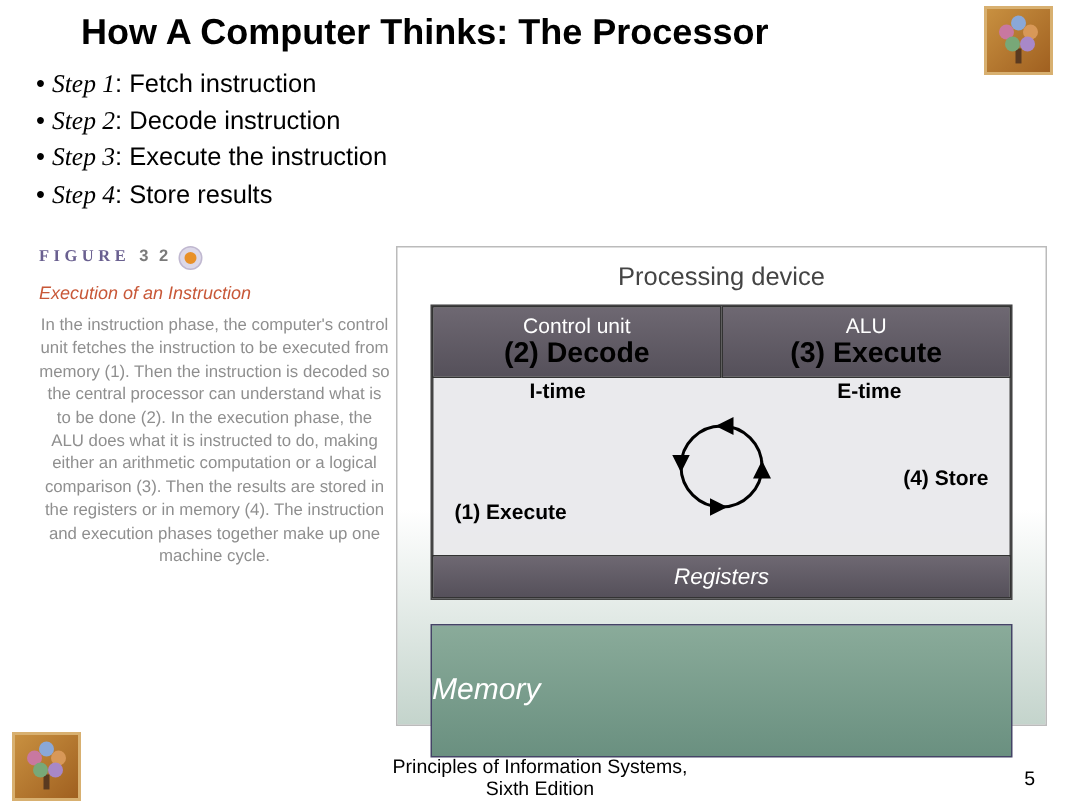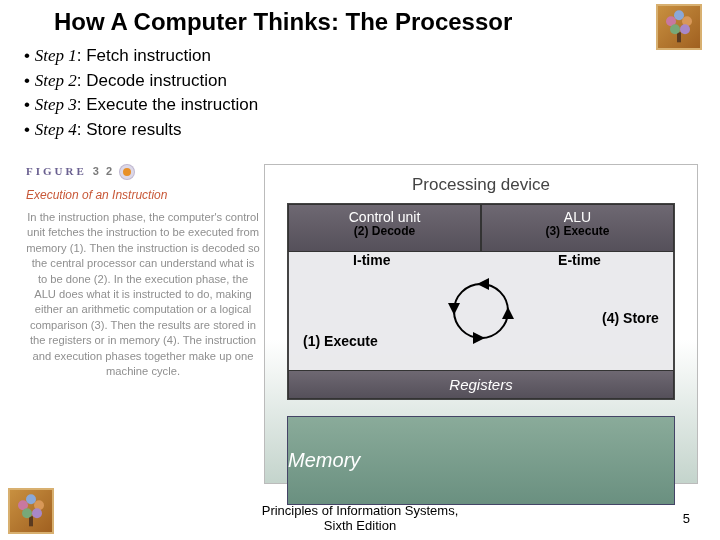--- a/index.html
+++ b/index.html
@@ -123,21 +123,21 @@
   .unit {
     flex: 1;
     background: linear-gradient(to bottom, #6e6872, #55505a);
     color: #fff;
     text-align: center;
     font-size: 14px;
     padding-top: 4px;
     border: 1px solid #333;
     line-height: 1.15;
   }
-  .unit .sub { color: #000; font-weight: bold; font-size: 12px; }
+  .unit .sub { color: #000; font-weight: bold; font-size: 19px; }
   .mid-area {
     height: 118px;
     position: relative;
     background: rgba(235,235,238,0.8);
     border-left:1px solid #444; border-right:1px solid #444;
   }
   .cycle {
     position: absolute;
     left: 50%; top: 50%;
     transform: translate(-50%, -50%);

